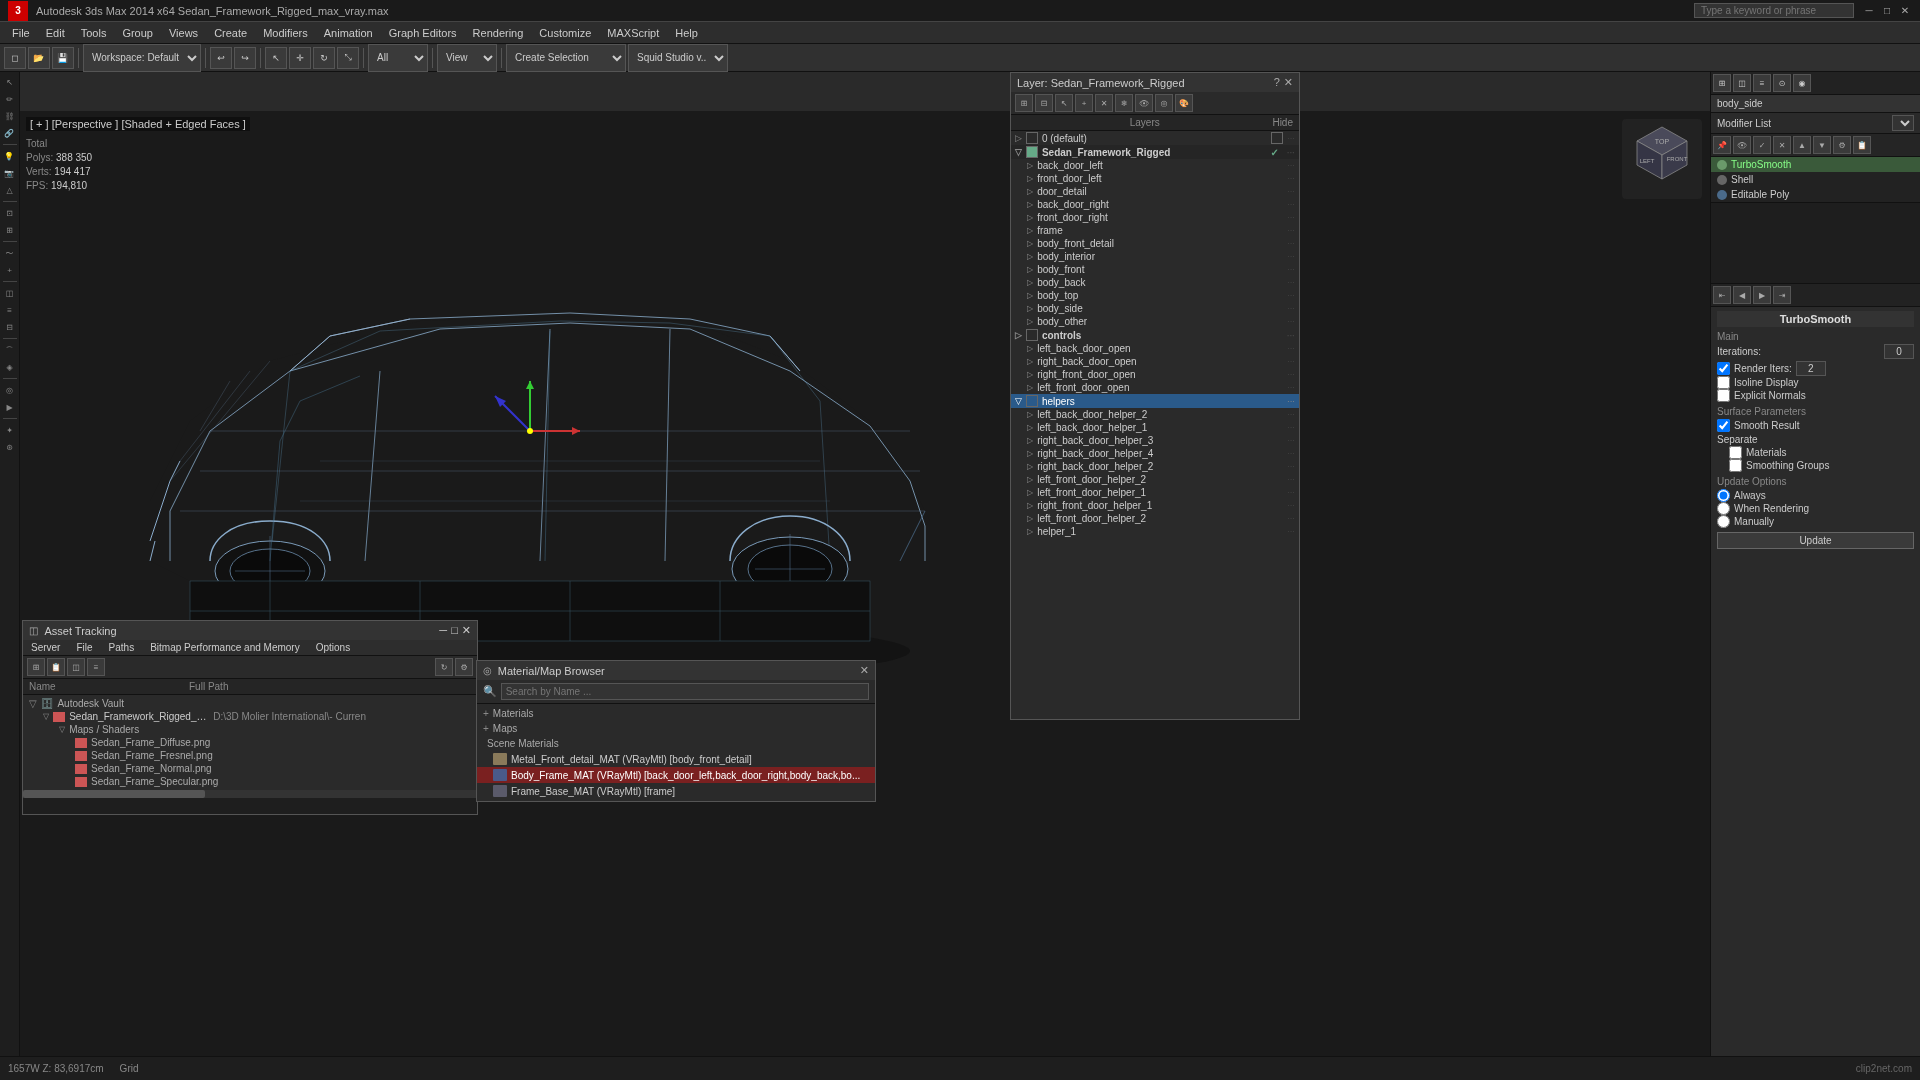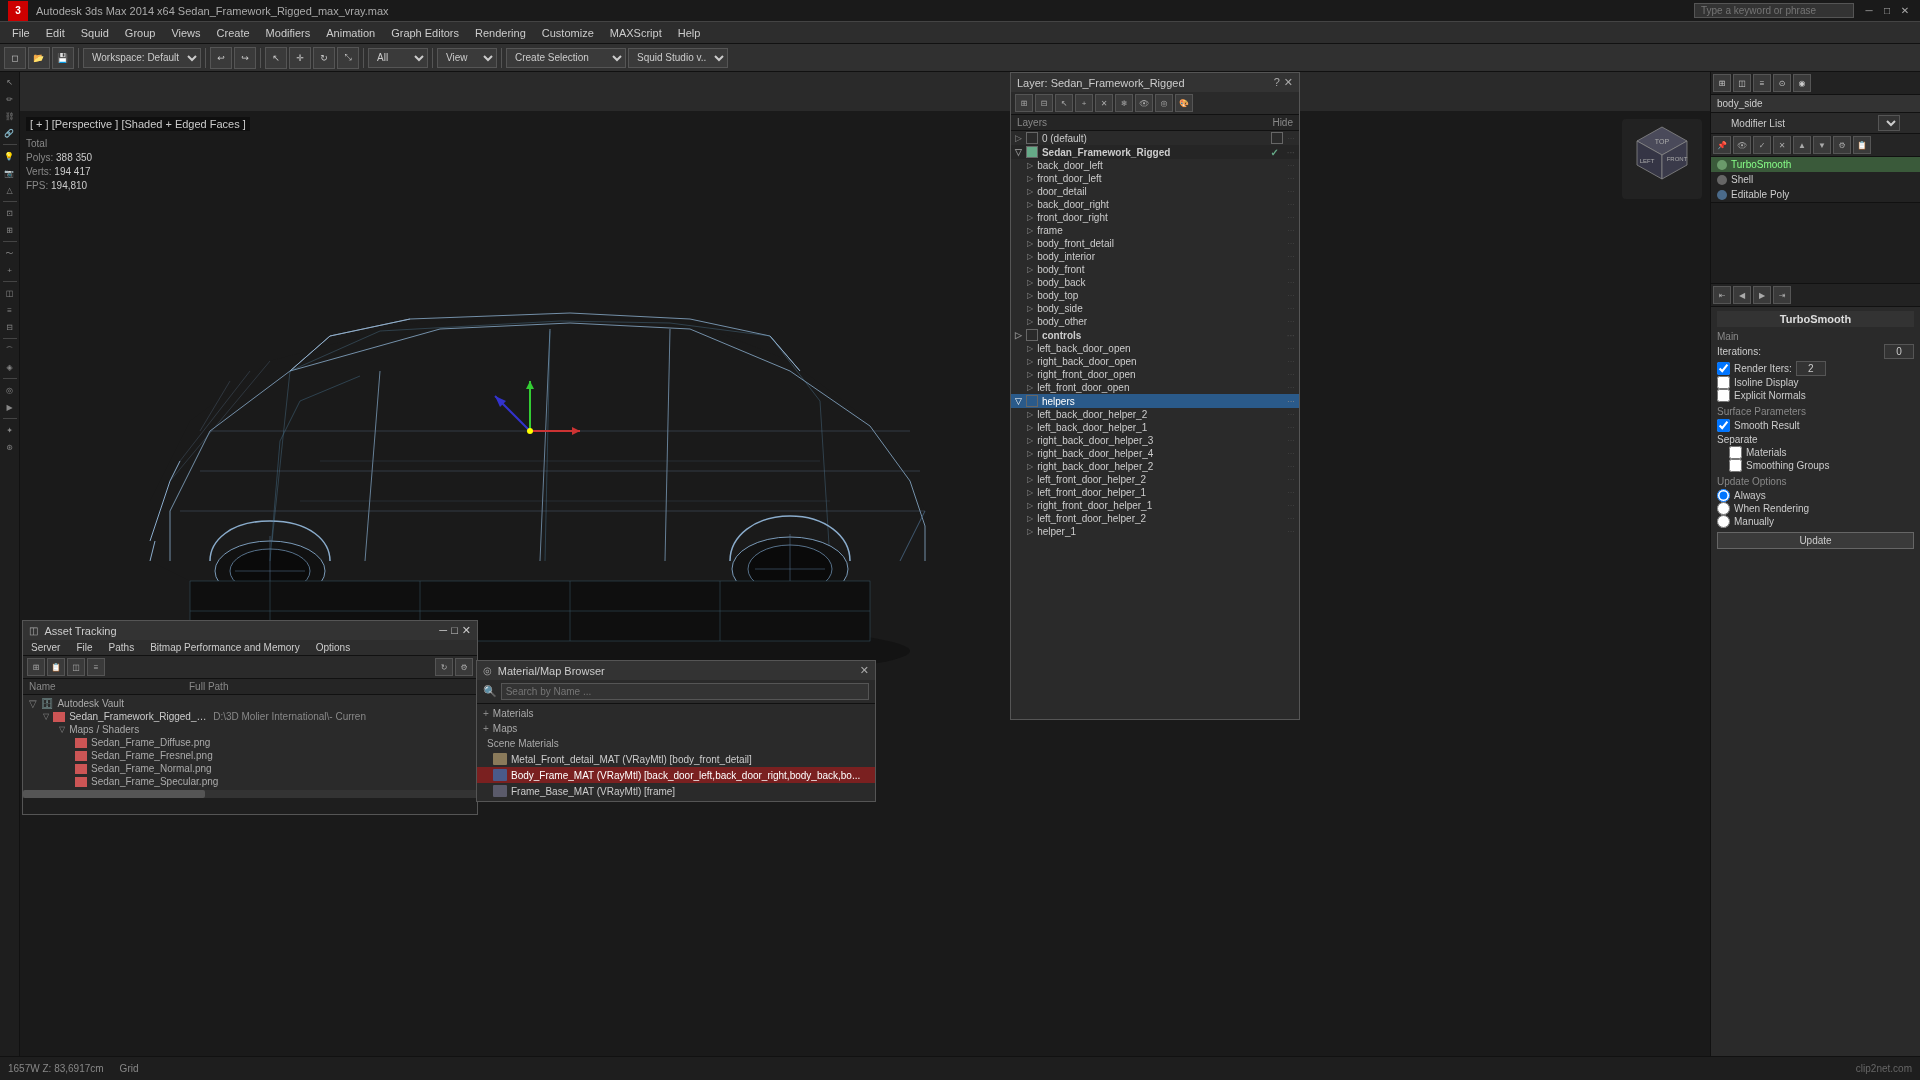--- a/index.html
+++ b/index.html
@@ -16,21 +16,21 @@
     #title-bar .window-controls span { width: 14px; height: 14px; display: flex; align-items: center; justify-content: center; color: #aaa; font-size: 10px; cursor: pointer; }
 
     
     #menu-bar { height: 22px; background: #2d2d2d; display: flex; align-items: center; padding: 0 4px; border-bottom: 1px solid #111; }
     #menu-bar .menu-item { padding: 2px 8px; cursor: pointer; font-size: 11px; color: #ccc; }
 
     
     #toolbar { height: 28px; background: #303030; display: flex; align-items: center; padding: 0 4px; gap: 2px; border-bottom: 1px solid #111; }
     .toolbar-btn { width: 22px; height: 22px; background: #3a3a3a; border: 1px solid #555; display: flex; align-items: center; justify-content: center; cursor: pointer; font-size: 9px; color: #ccc; }
     .toolbar-separator { width: 1px; height: 20px; background: #555; margin: 0 2px; }
-    .toolbar-dropdown { height: 20px; background: #3a3a3a; border: 1px solid #555; color: #ccc; font-size: 10px; padding: 0 4px; min-width: 60px; }
+    .toolbar-dropdown { height: 28px; background: #3a3a3a; border: 1px solid #555; color: #ccc; font-size: 10px; padding: 0 4px; min-width: 60px; }
 
     
     #main { display: flex; height: calc(1080px - 22px - 22px - 28px - 24px); }
 
     
     #left-toolbar { width: 20px; background: #1e1e1e; display: flex; flex-direction: column; align-items: center; padding: 2px 0; gap: 1px; border-right: 1px solid #111; }
     .lt-btn { width: 16px; height: 16px; display: flex; align-items: center; justify-content: center; cursor: pointer; font-size: 8px; color: #888; }
     .lt-separator { width: 14px; height: 1px; background: #444; margin: 2px 0; }
 
     
@@ -135,21 +135,21 @@
       <span>─</span>
       <span>□</span>
       <span>✕</span>
     </div>
   </div>
 </div>
 
 <div id="menu-bar">
   <div class="menu-item">File</div>
   <div class="menu-item">Edit</div>
-  <div class="menu-item">Squid</div>
+  <div class="menu-item">Tools</div>
   <div class="menu-item">Group</div>
   <div class="menu-item">Views</div>
   <div class="menu-item">Create</div>
   <div class="menu-item">Modifiers</div>
   <div class="menu-item">Animation</div>
   <div class="menu-item">Graph Editors</div>
   <div class="menu-item">Rendering</div>
   <div class="menu-item">Customize</div>
   <div class="menu-item">MAXScript</div>
   <div class="menu-item">Help</div>
@@ -351,21 +351,21 @@
     <div style="display:flex;padding:2px;gap:2px;background:#222;border-bottom:1px solid #111;">
       <div class="toolbar-btn" style="width:18px;height:18px;font-size:8px;">⊞</div>
       <div class="toolbar-btn" style="width:18px;height:18px;font-size:8px;">◫</div>
       <div class="toolbar-btn" style="width:18px;height:18px;font-size:8px;">≡</div>
       <div class="toolbar-btn" style="width:18px;height:18px;font-size:8px;">⊙</div>
       <div class="toolbar-btn" style="width:18px;height:18px;font-size:8px;">◉</div>
     </div>
 
     <div id="object-name" style="background:#333;padding:3px 6px;font-size:10px;color:#ccc;border-bottom:1px solid #111;">body_side</div>
 
-    <div style="display:flex;justify-content:space-between;align-items:center;padding:2px 20px;background:#2a2a2a;border-bottom:1px solid #111;">
+    <div style="display:flex;justify-content:space-between;align-items:center;padding:2px 6px;background:#2a2a2a;border-bottom:1px solid #111;">
       <span style="font-size:10px;color:#ccc;">Modifier List</span>
       <select style="font-size:9px;background:#333;border:1px solid #555;color:#ccc;height:16px;"></select>
     </div>
 
     <div id="modifier-toolbar" style="display:flex;gap:2px;padding:2px;background:#252525;border-bottom:1px solid #111;">
       <div class="mod-tb-btn">📌</div>
       <div class="mod-tb-btn">👁</div>
       <div class="mod-tb-btn">✓</div>
       <div class="mod-tb-btn">✕</div>
       <div class="mod-tb-btn">▲</div>
@@ -483,21 +483,21 @@
     <div class="layer-tb-btn">⊟</div>
     <div class="layer-tb-btn">↖</div>
     <div class="layer-tb-btn">+</div>
     <div class="layer-tb-btn">✕</div>
     <div class="layer-tb-btn">❄</div>
     <div class="layer-tb-btn">👁</div>
     <div class="layer-tb-btn">◎</div>
     <div class="layer-tb-btn">🎨</div>
   </div>
   <div id="layers-header">
-    <span style="flex:1;">Layers</span>
+    <span style="flex:1;text-align:center;">Layers</span>
     <span>Hide</span>
   </div>
   <div id="layers-list">
 
     <div class="layer-item">
       <span style="color:#888;font-size:9px;">▷</span>
       <div class="layer-checkbox"></div>
       <span class="layer-name">0 (default)</span>
       <div class="layer-checkbox"></div>
       <span class="layer-dots">···</span>

